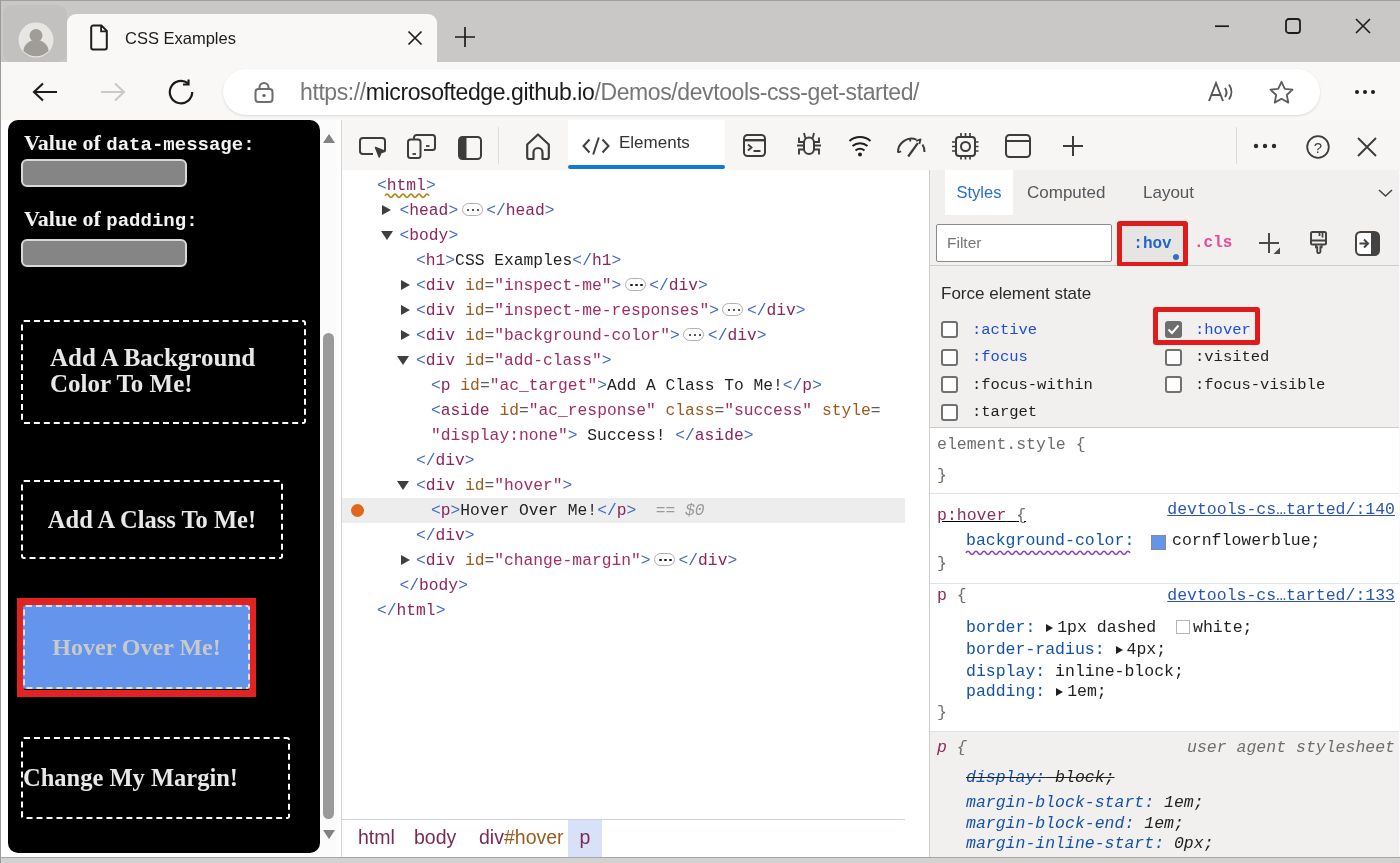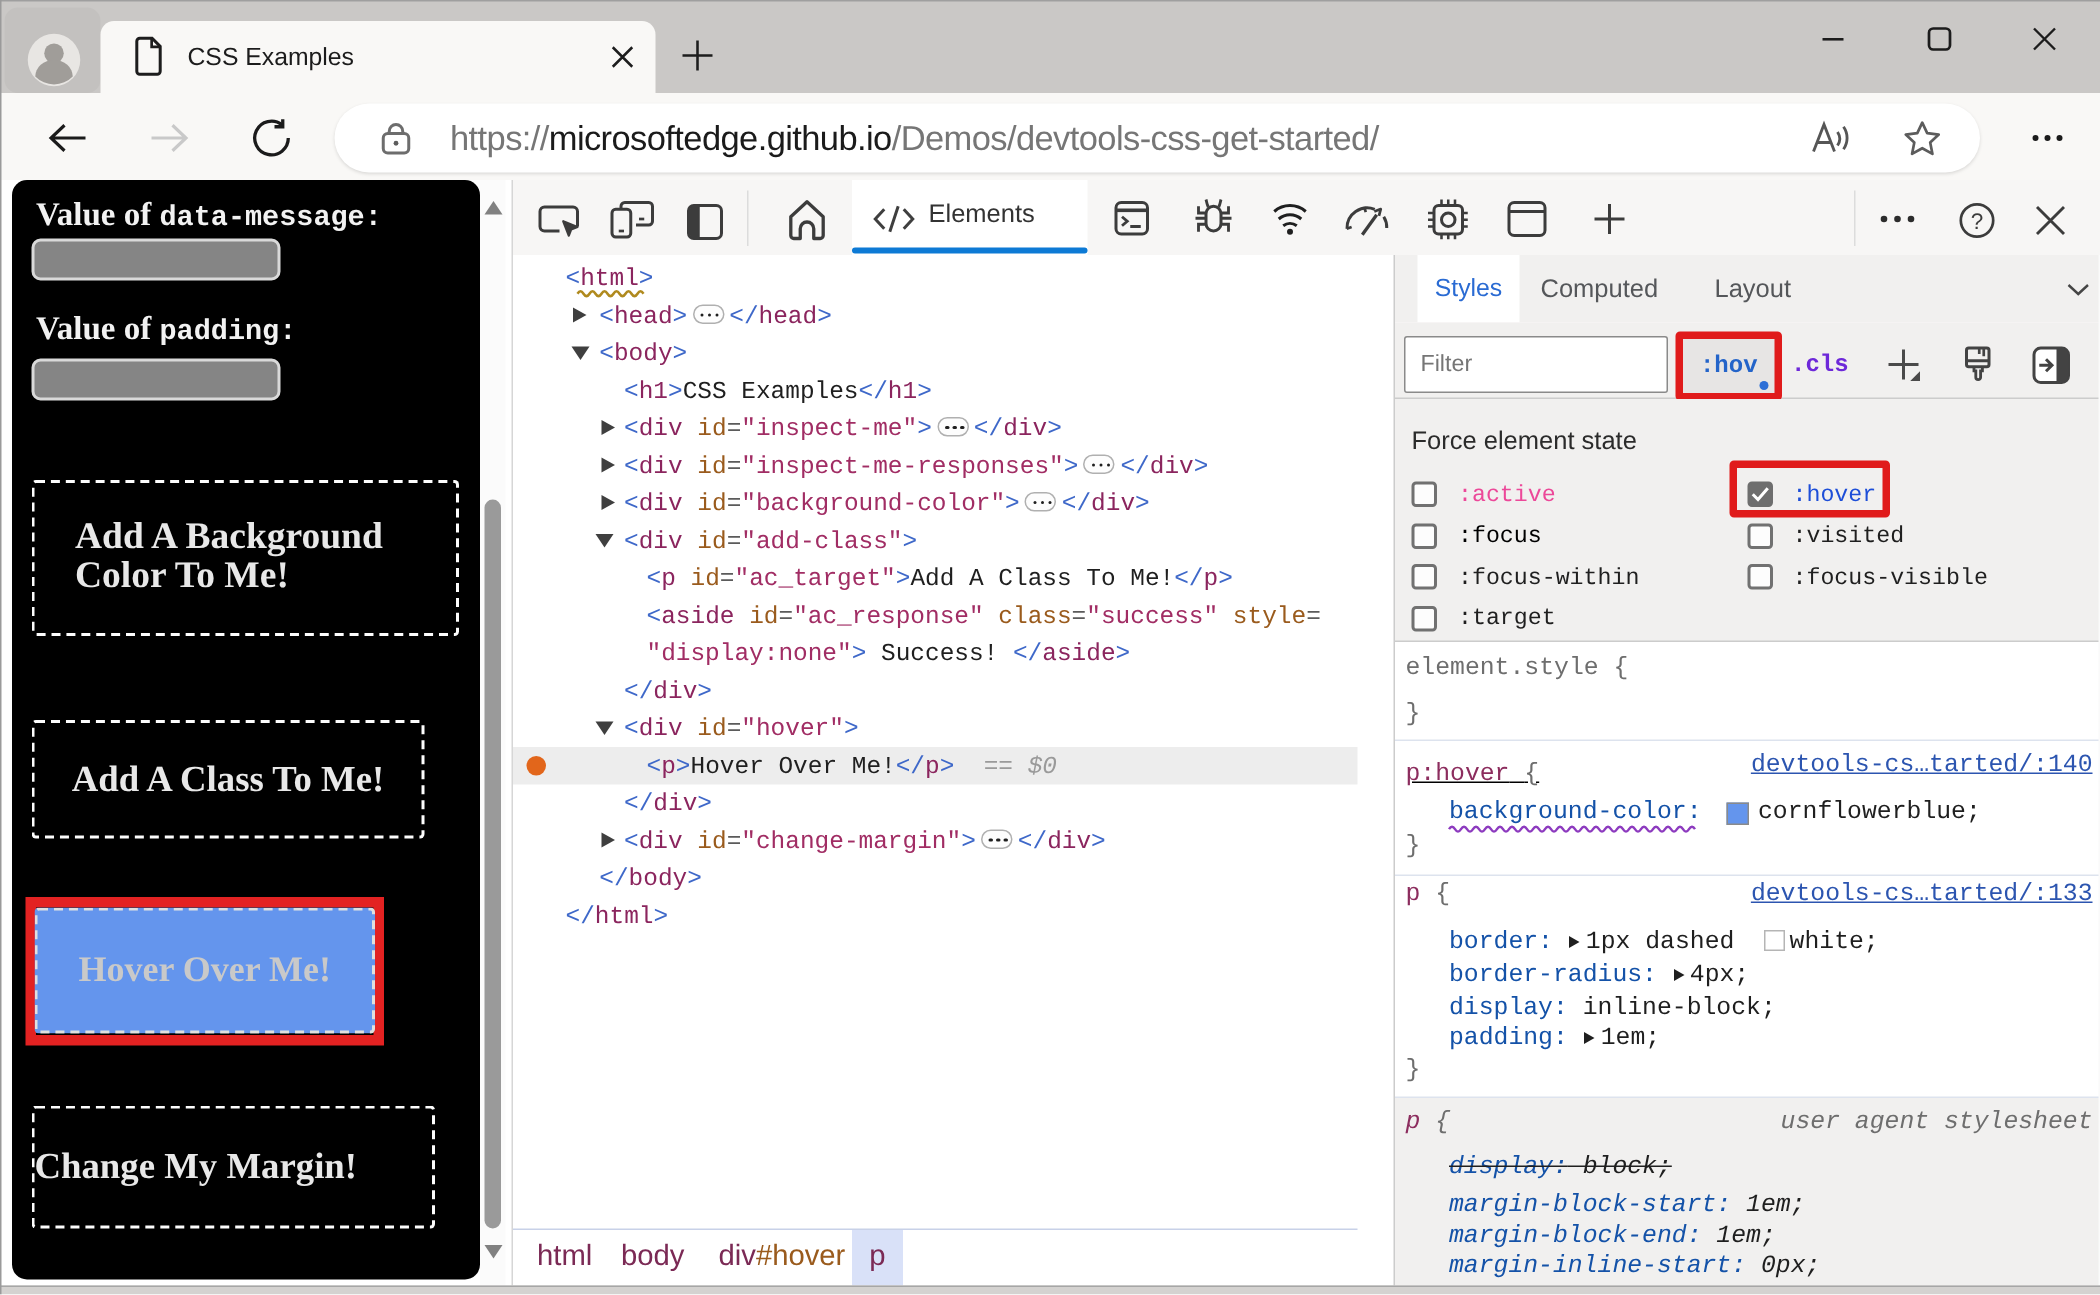--- a/index.html
+++ b/index.html
@@ -276,47 +276,47 @@
 <div class="abs" style="left:213px;top:0;height:45px;line-height:45px;color:#55575a;font-size:17px">Layout</div>
 <svg class="abs" width="15" height="8" style="left:448px;top:19px" viewBox="0 0 15 8">
         <path d="M1 1 L7.5 7 L14 1" fill="none" stroke="#454545" stroke-width="1.6"></path>
       </svg>
 <div class="abs" id="st-toolbar"></div>
 <div class="abs" style="left:5.7px;top:54px;width:176px;height:38px;background:#fff;border:1px solid #8a8a8a;border-radius:2px"></div>
 <div class="abs" style="left:17px;top:54px;height:38px;line-height:38px;font-size:15.5px;color:#767676">Filter</div>
 <div class="abs mono" style="left:191px;top:54.5px;width:63px;height:39px;background:#e7e5e4;line-height:39px;text-align:center;color:#2464c9;font-weight:bold;font-size:16px">:hov</div>
 <div class="abs" style="left:243px;top:84px;width:6px;height:6px;border-radius:50%;background:#2e6fd6"></div>
 <div class="abs redbox" style="left:187px;top:51px;width:71px;height:46px"></div>
-<div class="abs mono" style="left:264px;top:54px;height:39px;line-height:39px;color:#6d28d9;font-weight:bold;font-size:16px">.cls</div>
+<div class="abs mono" style="left:264px;top:54px;height:39px;line-height:39px;color:#ec4899;font-weight:bold;font-size:16px">.cls</div>
 <svg class="abs" width="22" height="22" style="left:328px;top:62px" viewBox="0 0 22 22">
         <path d="M11 1 V21 M1 11 H21" stroke="#4a4a4a" stroke-width="2"></path>
         <path d="M15.5 22 h6.5 v-6.5 Z" fill="#4a4a4a"></path>
       </svg>
 <svg class="abs" width="17" height="25" style="left:380px;top:61px" viewBox="0 0 17 25">
  <rect x="1" y="1" width="15" height="12.5" rx="1.5" fill="none" stroke="#434343" stroke-width="2"></rect>
  <path d="M1.5 9.5 H15.5" stroke="#434343" stroke-width="2"></path>
  <path d="M9.5 1.5 v3.5 M12.5 1.5 v5" stroke="#434343" stroke-width="1.8"></path>
  <path d="M6 14 v2.2 h1.2 v4.3 a1.6 1.6 0 0 0 3.2 0 v-4.3 h1.2 V14" fill="none" stroke="#434343" stroke-width="1.9"></path>
 </svg>
 <svg class="abs" width="25" height="25" style="left:425px;top:61px" viewBox="0 0 25 25">
  <rect x="1" y="1" width="23" height="23" rx="4.5" fill="#fff" stroke="#434343" stroke-width="2"></rect>
  <path d="M16 1.2 h3.3 a4.5 4.5 0 0 1 4.5 4.5 v13.6 a4.5 4.5 0 0 1 -4.5 4.5 H16 Z" fill="#434343"></path>
  <path d="M4.5 12.5 h8 M9 8.5 l4 4 -4 4" fill="none" stroke="#434343" stroke-width="2"></path>
 </svg>
 <div class="abs" id="fes"></div>
 <div class="abs" style="left:11px;top:113px;height:22px;line-height:22px;font-size:17px;color:#2b2b2b">Force element state</div>
 <div class="cb" style="left:11px;top:151.0px"></div>
-<div class="abs mono" style="left:42px;top:148.5px;height:22px;line-height:22px;font-size:15.5px;color:#ec4899">:active</div>
+<div class="abs mono" style="left:42px;top:148.5px;height:22px;line-height:22px;font-size:15.5px;color:#1d4ed8">:active</div>
 <div class="cb" style="left:235px;top:151.0px;background:#6e6e6e;border-color:#6e6e6e"></div>
 <svg class="abs" width="13" height="11" style="left:237px;top:154.0px" viewBox="0 0 13 11">
         <path d="M1.5 5.5 L5 9 L11.5 1.5" fill="none" stroke="#fff" stroke-width="2"></path>
       </svg>
 <div class="abs mono" style="left:265px;top:148.5px;height:22px;line-height:22px;font-size:15.5px;color:#1d4ed8">:hover</div>
 <div class="cb" style="left:11px;top:178.5px"></div>
-<div class="abs mono" style="left:42px;top:176px;height:22px;line-height:22px;font-size:15.5px;color:#000000">:focus</div>
+<div class="abs mono" style="left:42px;top:176px;height:22px;line-height:22px;font-size:15.5px;color:#1d4ed8">:focus</div>
 <div class="cb" style="left:235px;top:178.5px"></div>
 <div class="abs mono" style="left:265px;top:176px;height:22px;line-height:22px;font-size:15.5px;color:#1f1f1f">:visited</div>
 <div class="cb" style="left:11px;top:206.0px"></div>
 <div class="abs mono" style="left:42px;top:203.5px;height:22px;line-height:22px;font-size:15.5px;color:#1f1f1f">:focus-within</div>
 <div class="cb" style="left:235px;top:206.0px"></div>
 <div class="abs mono" style="left:265px;top:203.5px;height:22px;line-height:22px;font-size:15.5px;color:#1f1f1f">:focus-visible</div>
 <div class="cb" style="left:11px;top:233.5px"></div>
 <div class="abs mono" style="left:42px;top:231px;height:22px;line-height:22px;font-size:15.5px;color:#1f1f1f">:target</div>
 <div class="abs redbox" style="left:223px;top:137px;width:107px;height:38px"></div>
 <div class="srow" style="left:7px;top:264px;"><span class="br">element.style</span><span class="vl"> </span><span class="br">{</span></div>

